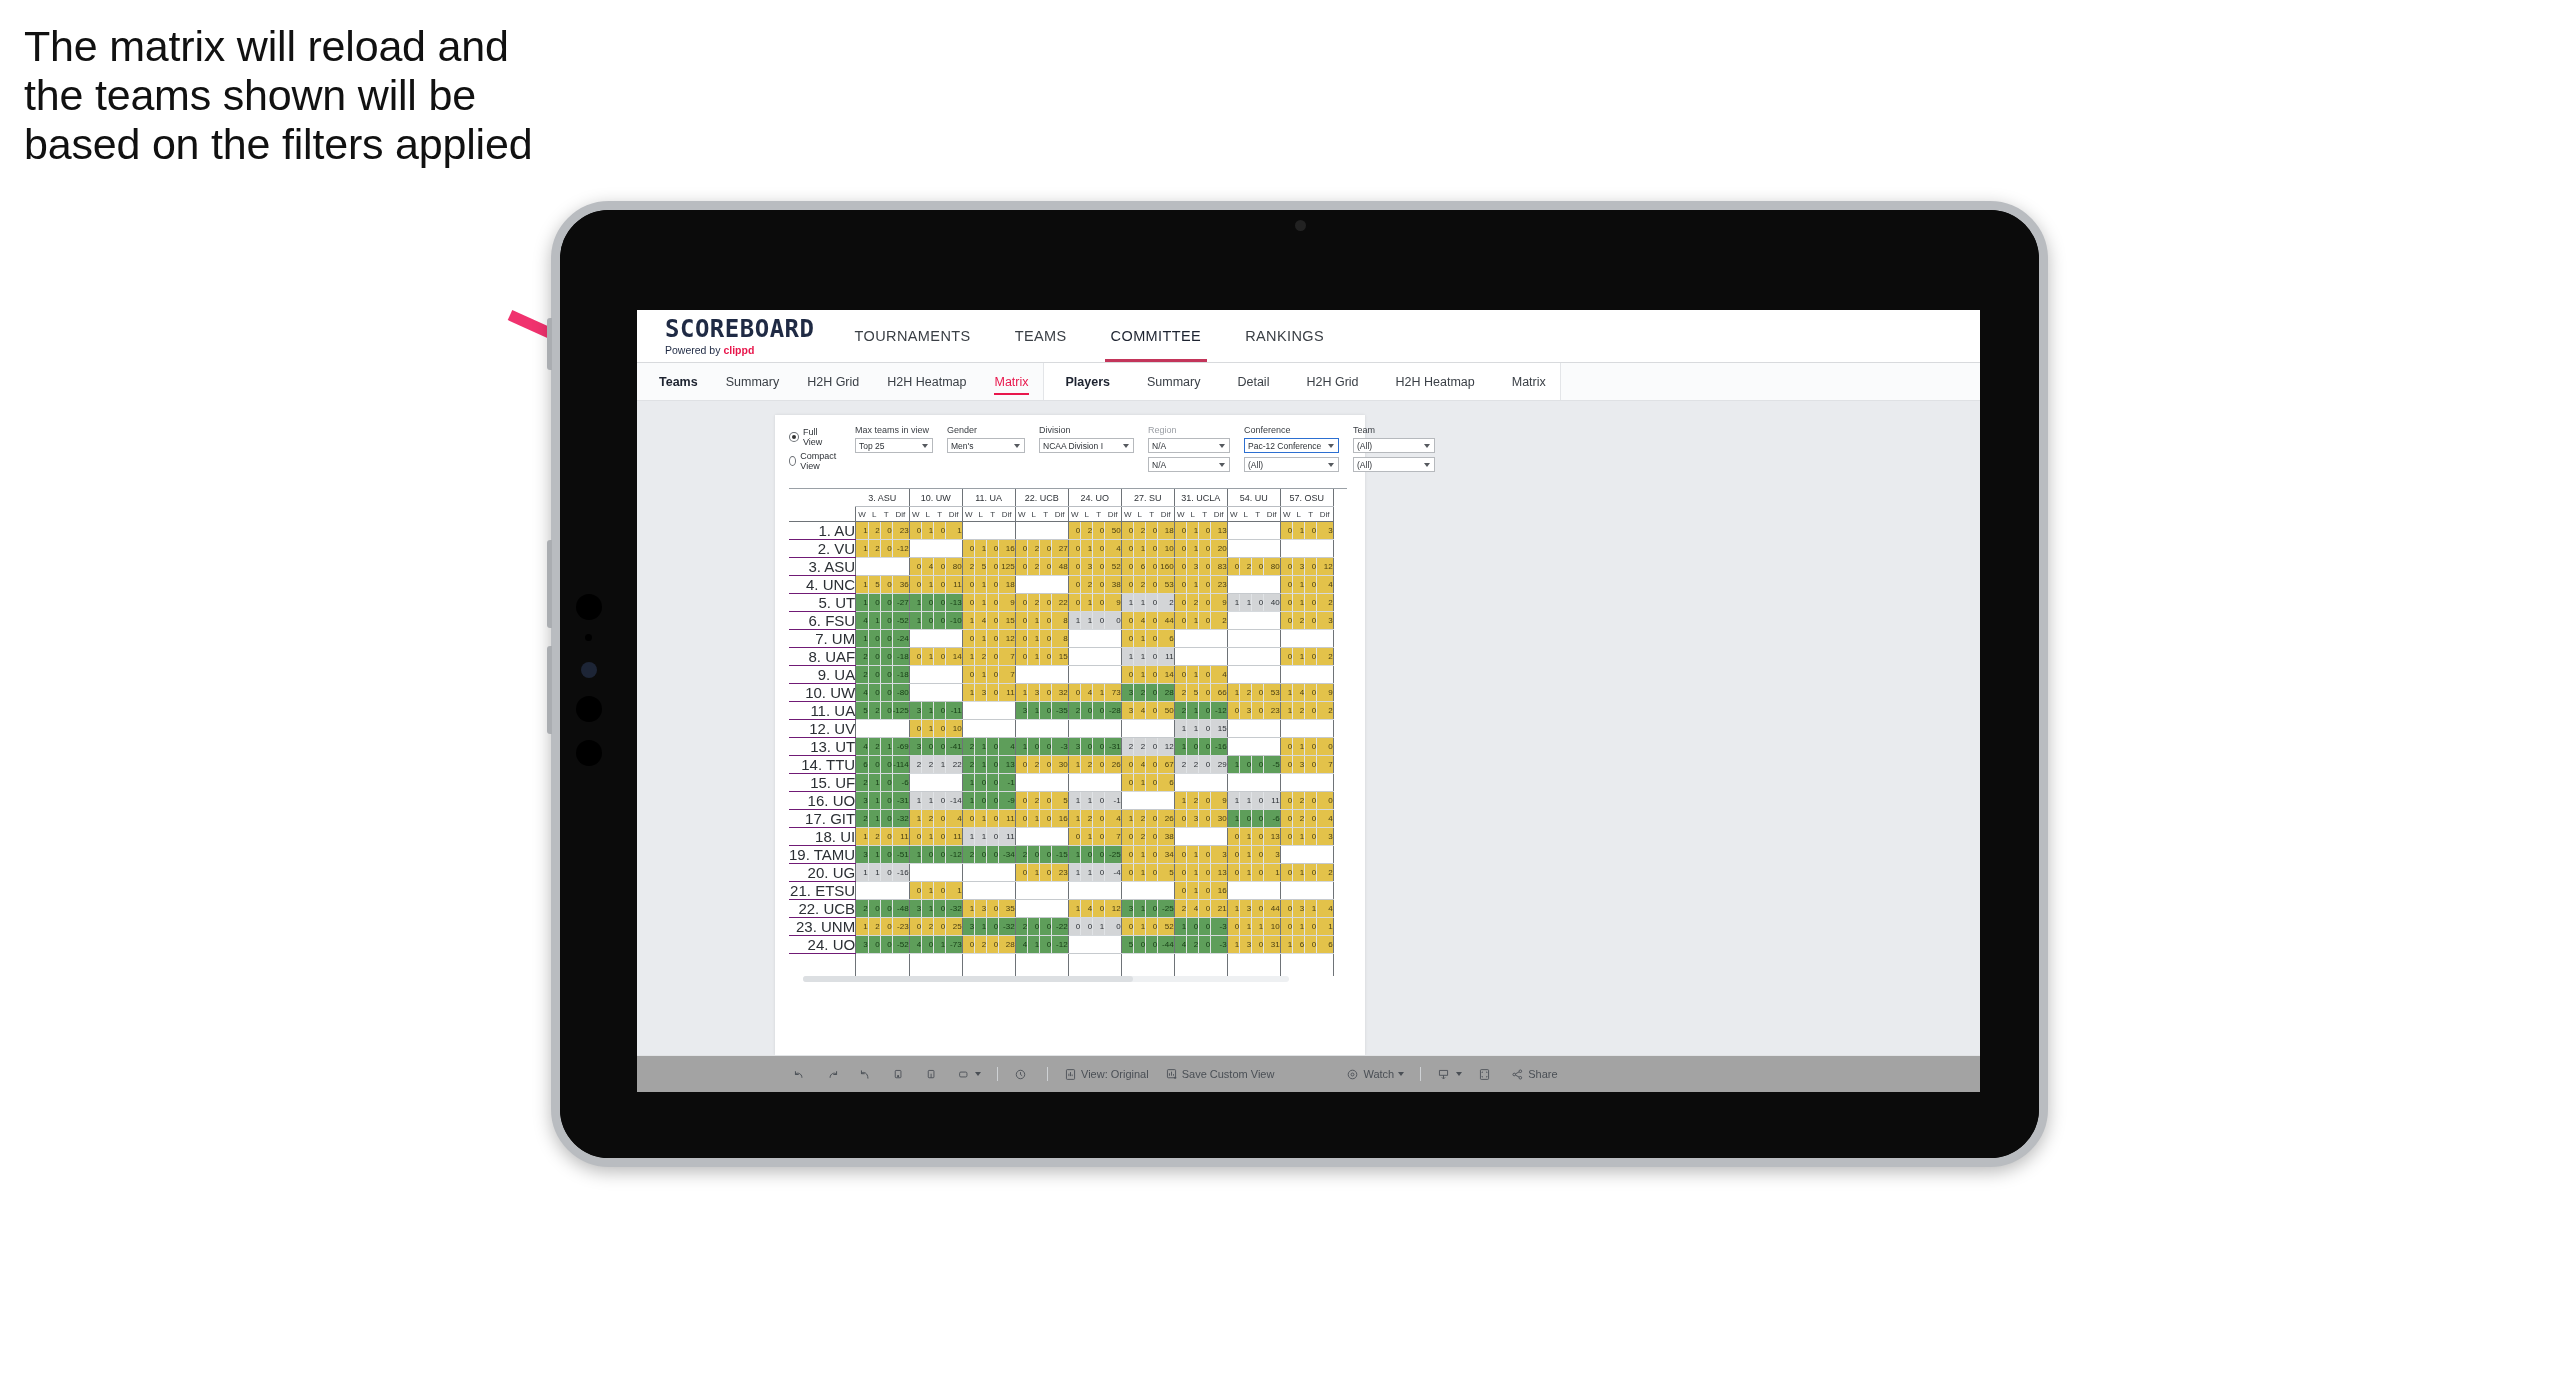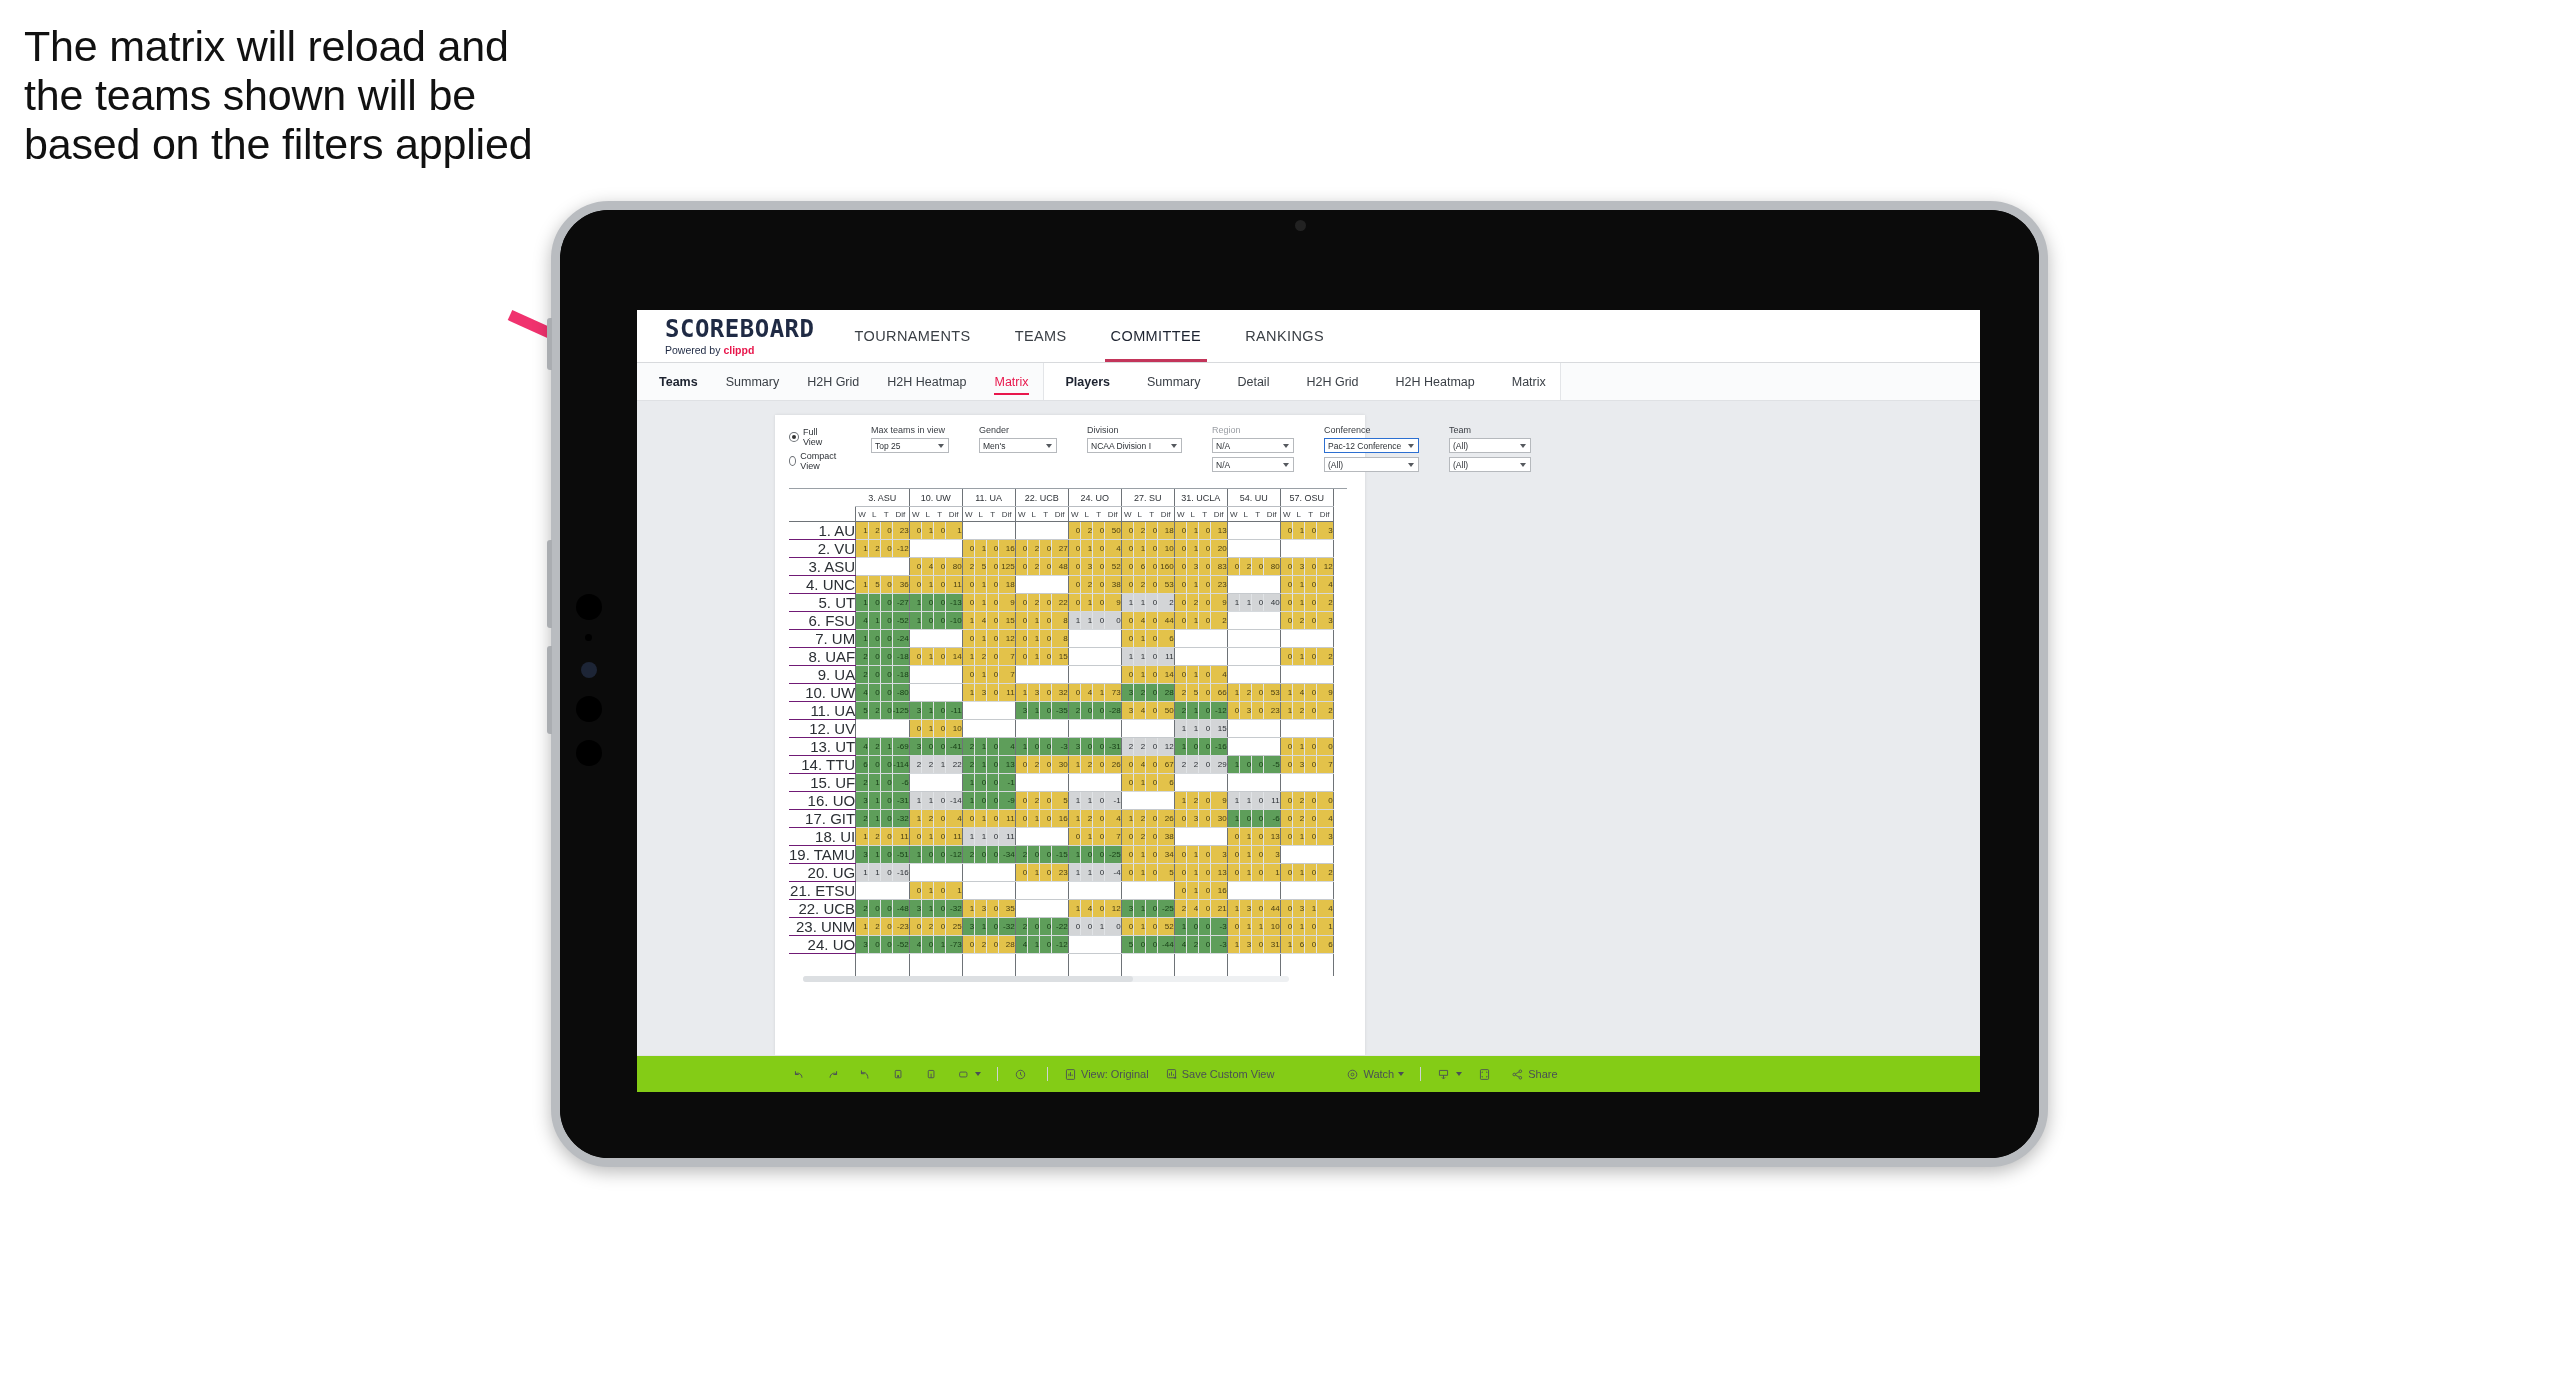--- a/index.html
+++ b/index.html
@@ -59,21 +59,21 @@
   .subitem{font-size:12.5px;color:#3b4047;padding:0 14px;position:relative;height:100%;display:flex;align-items:center;}
   .subitem:first-child{padding-left:22px;}
   .subitem.head{font-weight:bold;color:#1d2330;}
   .subitem.sel{color:#e8174c;}
   .subitem.sel::after{content:"";position:absolute;left:14px;right:14px;bottom:5px;height:2px;background:#e8174c;}
   
   .card{
     position:absolute;left:138px;top:105px;width:590px;height:640px;background:#fff;
     box-shadow:0 0 3px rgba(0,0,0,.10);
   }
-  .filters{display:flex;align-items:flex-start;padding:10px 0 6px 14px;gap:16px;}
+  .filters{display:flex;align-items:flex-start;padding:10px 0 6px 14px;gap:0;}
   .fgrp{margin-right:14px;}
   .flabel{font-size:9px;color:#3c4046;margin-bottom:3px;white-space:nowrap;}
   .flabel.dim{color:#9a9ea4;}
   .sel-box{
     width:82px;height:15px;border:1px solid #b6b9bd;background:#fff;
     font-size:8.5px;color:#2d3136;display:flex;align-items:center;
     padding:0 3px;box-sizing:border-box;position:relative;margin-bottom:4px;
   }
   .sel-box.w95{width:95px;}
   .sel-box.w78{width:78px;}
@@ -109,21 +109,21 @@
   .cell.endg{border-right:1.4px solid #6e7378;}
   .cell.g{background:#5e9e5a;color:#163d15;}
   .cell.y{background:#e3c24a;color:#4c4013;}
   .cell.n{background:#d3d5d7;color:#2d3136;}
   .cell.e{background:#fff;border-bottom:1px solid #c6cace;}
   .mx-foot td{height:22px;border-right:1.4px solid #6e7378;background:#fff;}
   .hscroll{margin:3px 0 0 78px;width:330px;height:6px;background:#dcdfe2;border-radius:3px;}
   .hscroll-track{margin-left:14px;width:486px;height:6px;background:#eef0f2;border-radius:3px;position:relative;}
   
   .botbar{
-    position:absolute;left:0;bottom:0;width:100%;height:36px;background:#84cc16;
+    position:absolute;left:0;bottom:0;width:100%;height:36px;background:#a3a3a3;
     display:flex;align-items:center;border-top:1px solid #e2e4e6;
   }
   .bi{display:flex;align-items:center;font-size:11px;color:#4a4f55;padding:0 8px;}
   .bi.first{margin-left:148px;}
   .divider{width:1px;height:14px;background:#cfd2d5;margin:0 8px;}
   .ico{display:inline-block;width:13px;height:13px;margin-right:4px;}
   .spacer-lg{width:56px;}
 </style>
 </head>
 <body>

